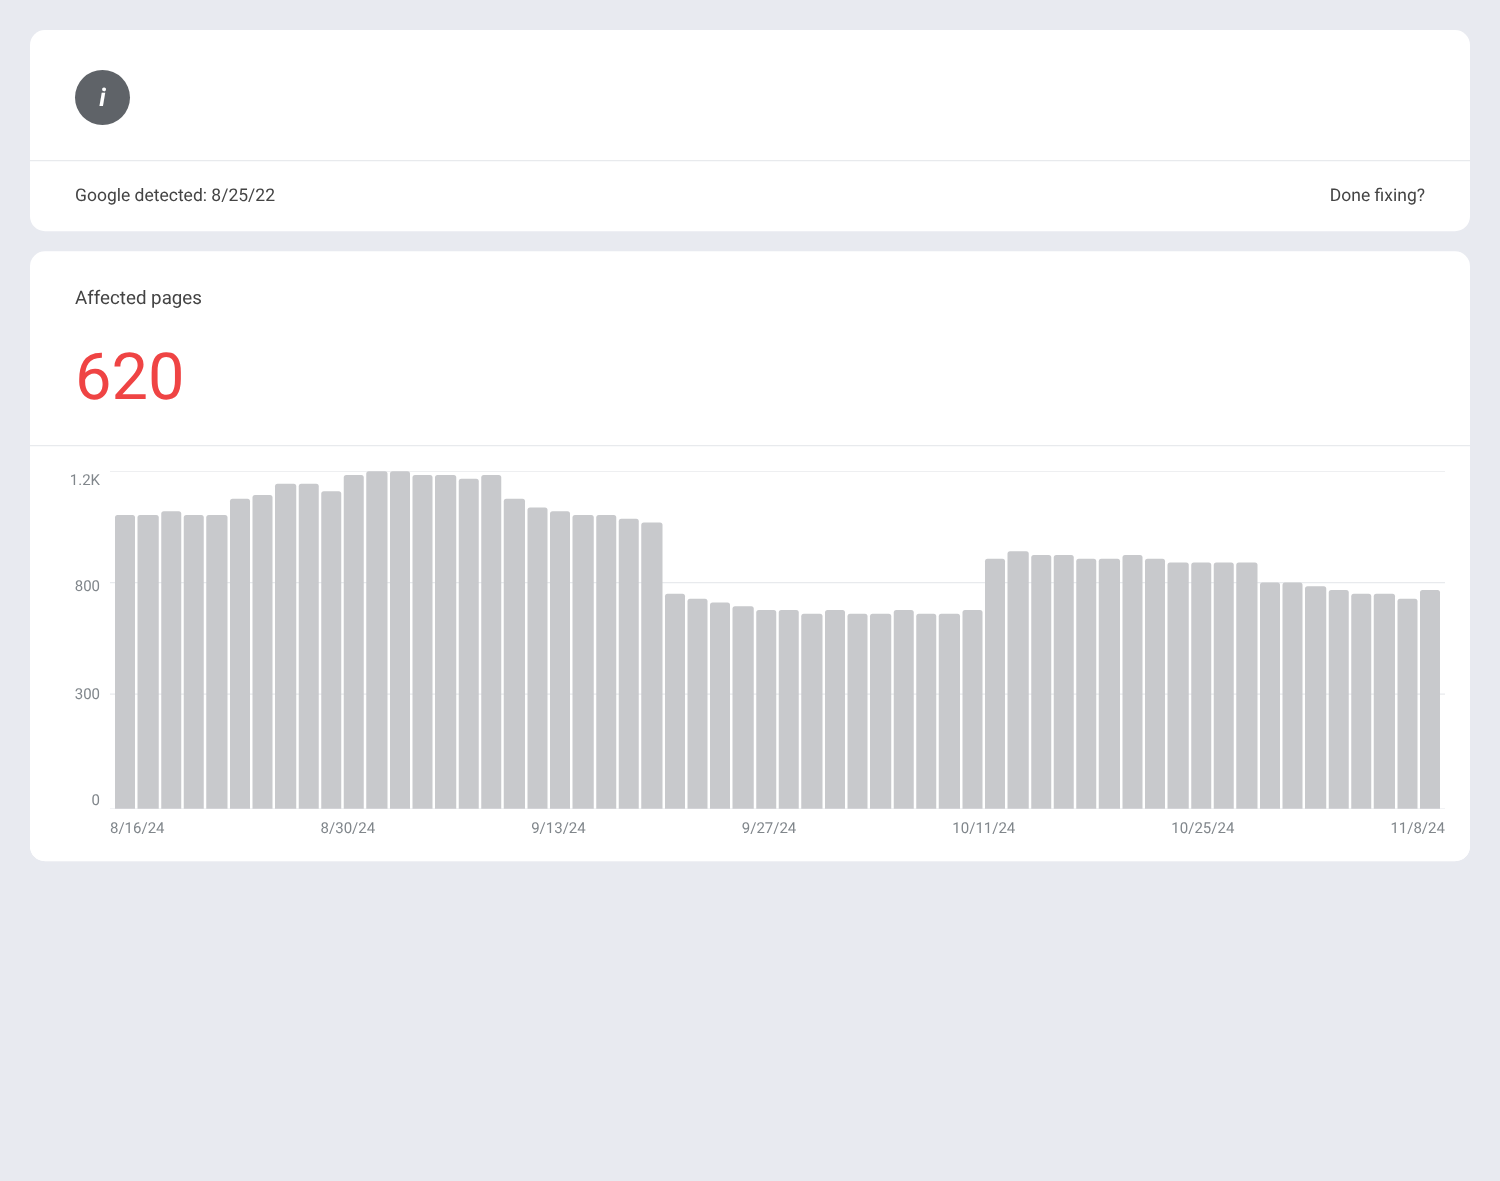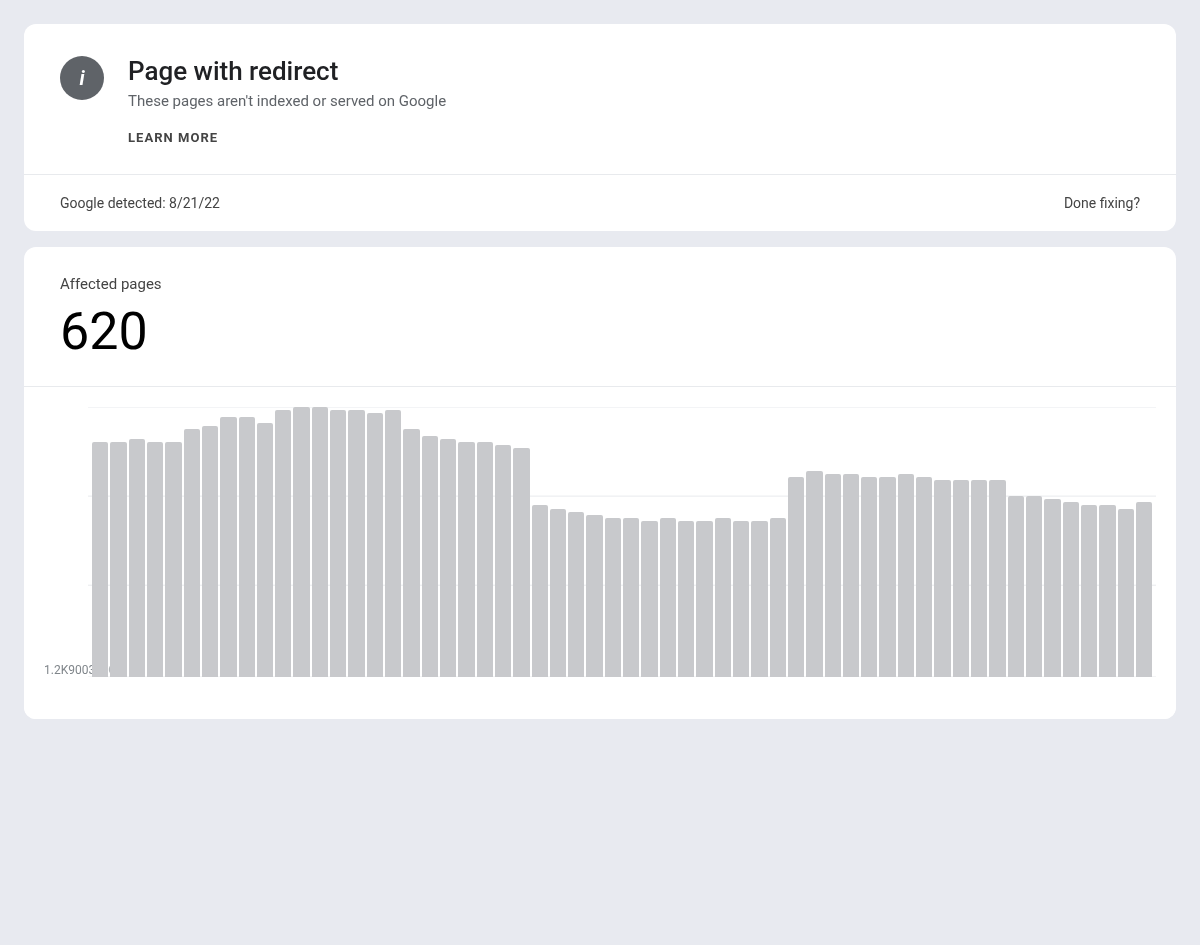--- a/index.html
+++ b/index.html
@@ -106,27 +106,27 @@
     }
 
     
     .affected-section {
       padding: 28px 36px 24px 36px;
     }
 
     .affected-label {
       font-size: 15px;
       color: #444;
-      margin-bottom: 8px;
+      margin-bottom: 24px;
     }
 
     .affected-count {
       font-size: 52px;
       font-weight: 400;
-      color: #000000;
+      color: #ef4444;
     }
 
     
     .chart-section {
       padding: 20px 20px 12px 20px;
       background: #fff;
       border-top: 1px solid #e8eaed;
     }
 
     .chart-container {
@@ -135,21 +135,21 @@
       height: 300px;
     }
 
     .y-axis {
       position: absolute;
       left: 0;
       top: 0;
       bottom: 30px;
       width: 44px;
       display: flex;
-      flex-direction: row;
+      flex-direction: column;
       justify-content: space-between;
       align-items: flex-end;
       padding-right: 8px;
     }
 
     .y-label {
       font-size: 12px;
       color: #80868b;
     }
 
@@ -199,52 +199,47 @@
     }
   </style>
 </head>
 <body>
 
 <div class="card">
   <div class="info-section">
     <div class="info-icon">
       <span>i</span>
     </div>
-    <div class="info-text">
-      <h1>Page with redirect</h1>
-      <div class="subtitle">These pages aren't indexed or served on Google</div>
-      <a class="learn-more">LEARN MORE</a>
-    </div>
   </div>
 
   <div class="divider"></div>
 
   <div class="detection-row">
     <div class="first-detected">
       <span>Google detected:</span>
-      <span>8/21/22</span>
+      <span>8/25/22</span>
     </div>
     <div class="done-fixing">
       <span class="done-fixing-label">Done fixing?</span>
     </div>
   </div>
 </div>
 
 <div class="card">
   <div class="affected-section">
     <div class="affected-label">Affected pages</div>
     <div class="affected-count">620</div>
   </div>
 
   <div class="chart-section">
     <div class="chart-container">
 
       <div class="y-axis">
         <span class="y-label">1.2K</span>
-        <span class="y-label">900</span>
+        <span class="y-label">800</span>
         <span class="y-label">300</span>
         <span class="y-label">0</span>
       </div>
 
       <div class="chart-area">
         <svg class="grid-lines" width="100%" height="100%" preserveAspectRatio="none">
           <line x1="0" y1="0%" x2="100%" y2="0%" stroke="#e8eaed" stroke-width="1"></line>
           <line x1="0" y1="33%" x2="100%" y2="33%" stroke="#e8eaed" stroke-width="1"></line>
           <line x1="0" y1="66%" x2="100%" y2="66%" stroke="#e8eaed" stroke-width="1"></line>
           <line x1="0" y1="100%" x2="100%" y2="100%" stroke="#e8eaed" stroke-width="1"></line>
@@ -305,16 +300,25 @@
             <div class="bar" style="height: 67.0588%;"></div>
             <div class="bar" style="height: 65.8824%;"></div>
             <div class="bar" style="height: 64.7059%;"></div>
             <div class="bar" style="height: 63.5294%;"></div>
             <div class="bar" style="height: 63.5294%;"></div>
             <div class="bar" style="height: 62.3529%;"></div>
             <div class="bar" style="height: 64.7059%;"></div>
           </div>
       </div>
 
+      <div class="x-axis">
+        <span class="x-label">8/16/24</span>
+        <span class="x-label">8/30/24</span>
+        <span class="x-label">9/13/24</span>
+        <span class="x-label">9/27/24</span>
+        <span class="x-label">10/11/24</span>
+        <span class="x-label">10/25/24</span>
+        <span class="x-label">11/8/24</span>
+      </div>
 
     </div>
   </div>
 </div>
 
 </body></html>

